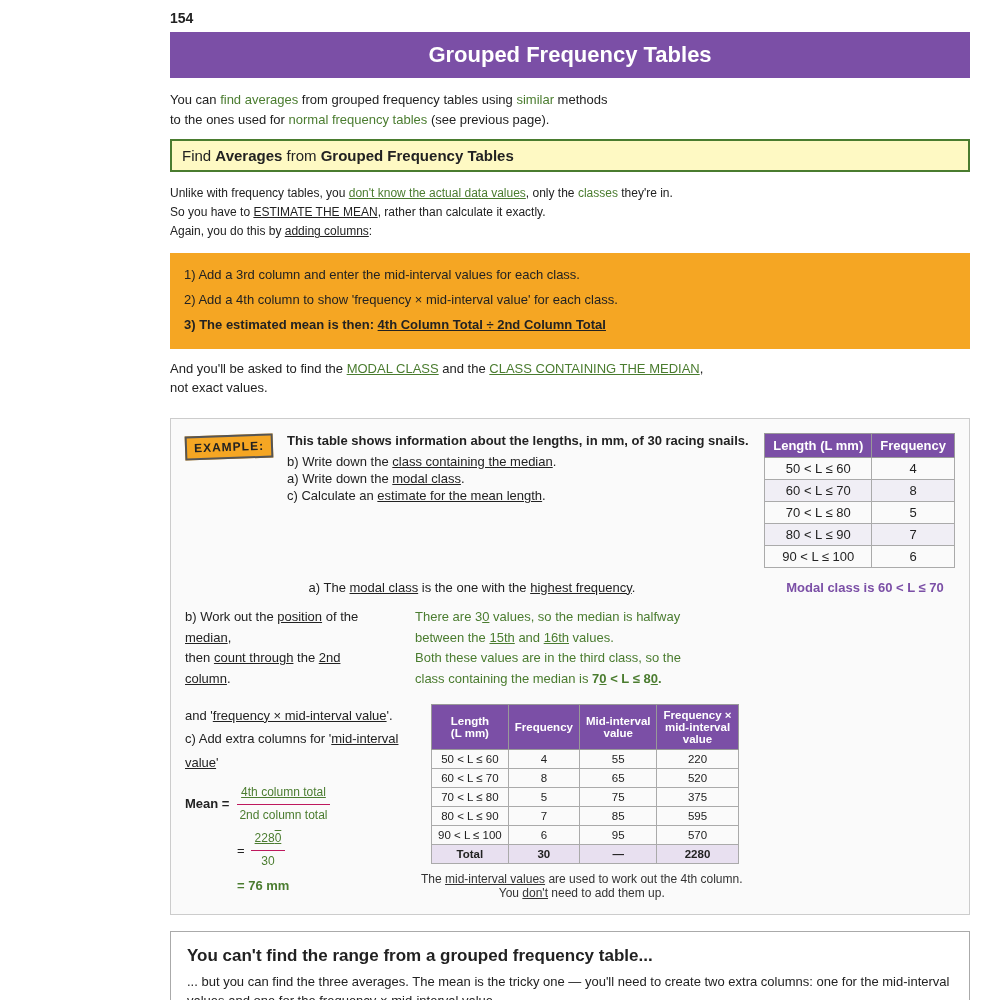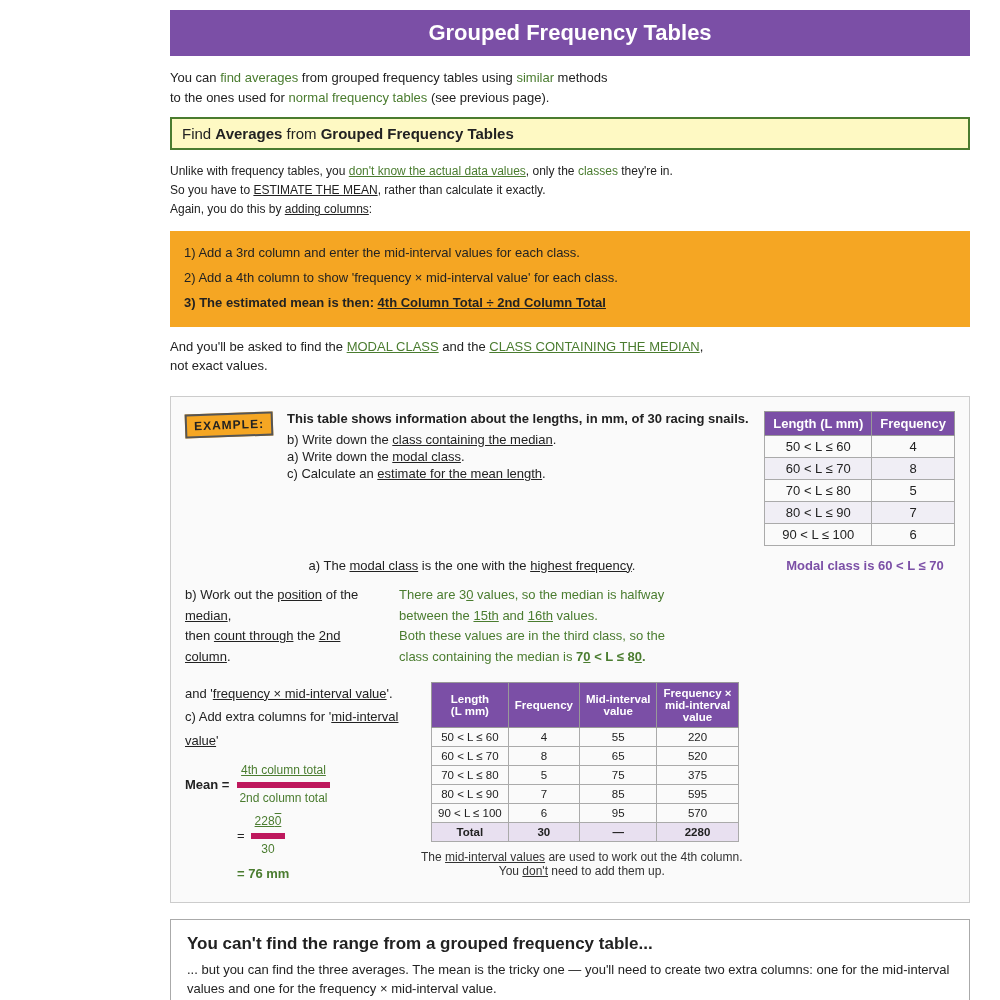--- a/index.html
+++ b/index.html
@@ -102,30 +102,30 @@
       padding: 4px 8px;
       border: 1px solid #999;
       font-weight: bold;
     }
     .freq-table td {
       padding: 3px 8px;
       border: 1px solid #aaa;
       text-align: center;
     }
     .freq-table tr:nth-child(even) td { background: #f0eef5; }
-    .part-b-section { margin-top: 12px; display: flex; gap: 14px; }
+    .part-b-section { margin-top: 12px; display: flex; gap: 30px; }
     .part-b-left { font-size: 13px; line-height: 1.6; flex: 0 0 200px; }
     .part-b-right { font-size: 13px; line-height: 1.6; color: #4a7c2f; flex: 1; }
     .part-c-section { margin-top: 14px; }
     .part-c-top { display: flex; gap: 16px; align-items: flex-start; }
     .part-c-left { font-size: 13px; line-height: 1.8; flex: 0 0 220px; }
     .mean-calc { margin-top: 8px; font-size: 13px; }
     .mean-row { display: flex; align-items: center; gap: 6px; margin-bottom: 2px; }
     .fraction { display: inline-flex; flex-direction: column; align-items: center; font-size: 12px; }
-    .fraction .num { border-bottom: 6px solid #be185d; padding: 0 4px; text-decoration: underline; color: #4a7c2f; }
+    .fraction .num { border-bottom: 1px solid #be185d; padding: 0 4px; text-decoration: underline; color: #4a7c2f; }
     .fraction .den { padding: 0 4px; color: #4a7c2f; }
     .mean-label { font-weight: bold; }
     .mean-answer { color: #4a7c2f; font-weight: bold; }
     .extended-table {
       border-collapse: collapse;
       font-size: 11.5px;
       margin-left: 10px;
     }
     .extended-table th {
       background: #7B4FA6;
@@ -160,20 +160,21 @@
       gap: 14px;
     }
     .example-questions { flex: 1; }
     .example-questions .q { margin: 2px 0; font-size: 13px; }
   </style>
 </head>
 <body>
 
 <div class="page">
 
+  <div class="page-number">154</div>
 
   <div class="purple-header">Grouped Frequency Tables</div>
 
   <div class="intro-text">
     <span>You can </span><span class="green-link">find averages</span><span> from grouped frequency tables using </span><span class="green-link">similar</span><span> methods<br>to the ones used for </span><span class="green-link">normal frequency tables</span><span> (see previous page).</span>
   </div>
 
   <div class="find-averages-box">
     <span>Find </span><span class="bold"><strong>Averages</strong></span><span> from </span><span class="bold"><strong>Grouped Frequency Tables</strong></span>
   </div>

